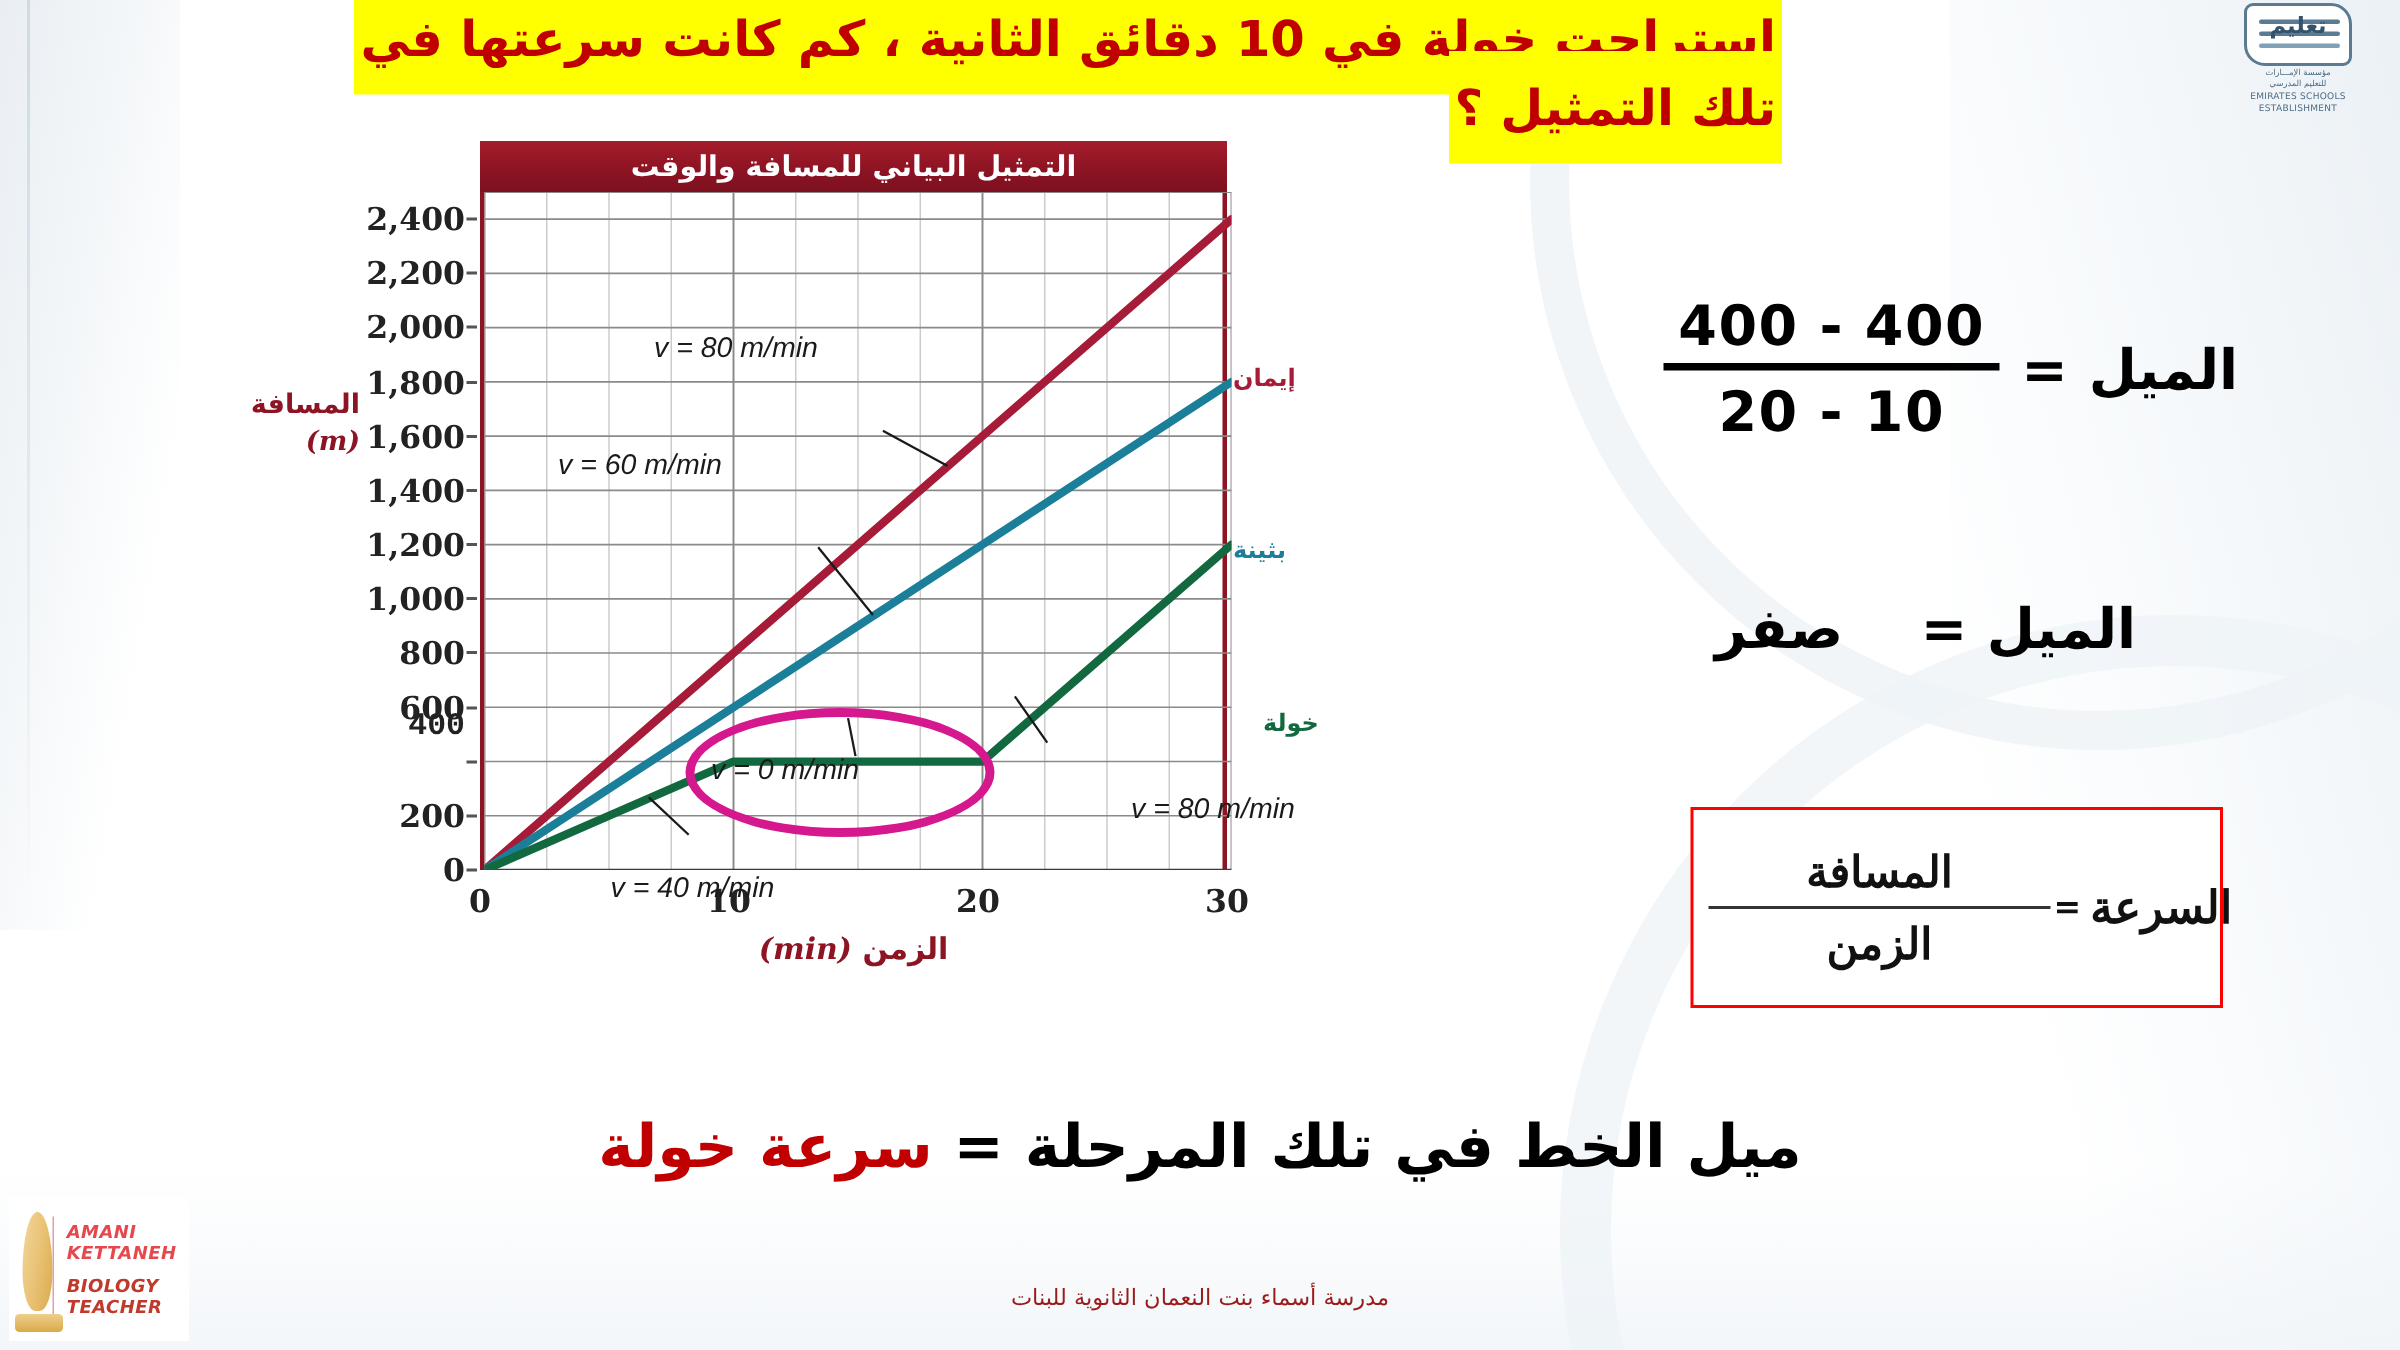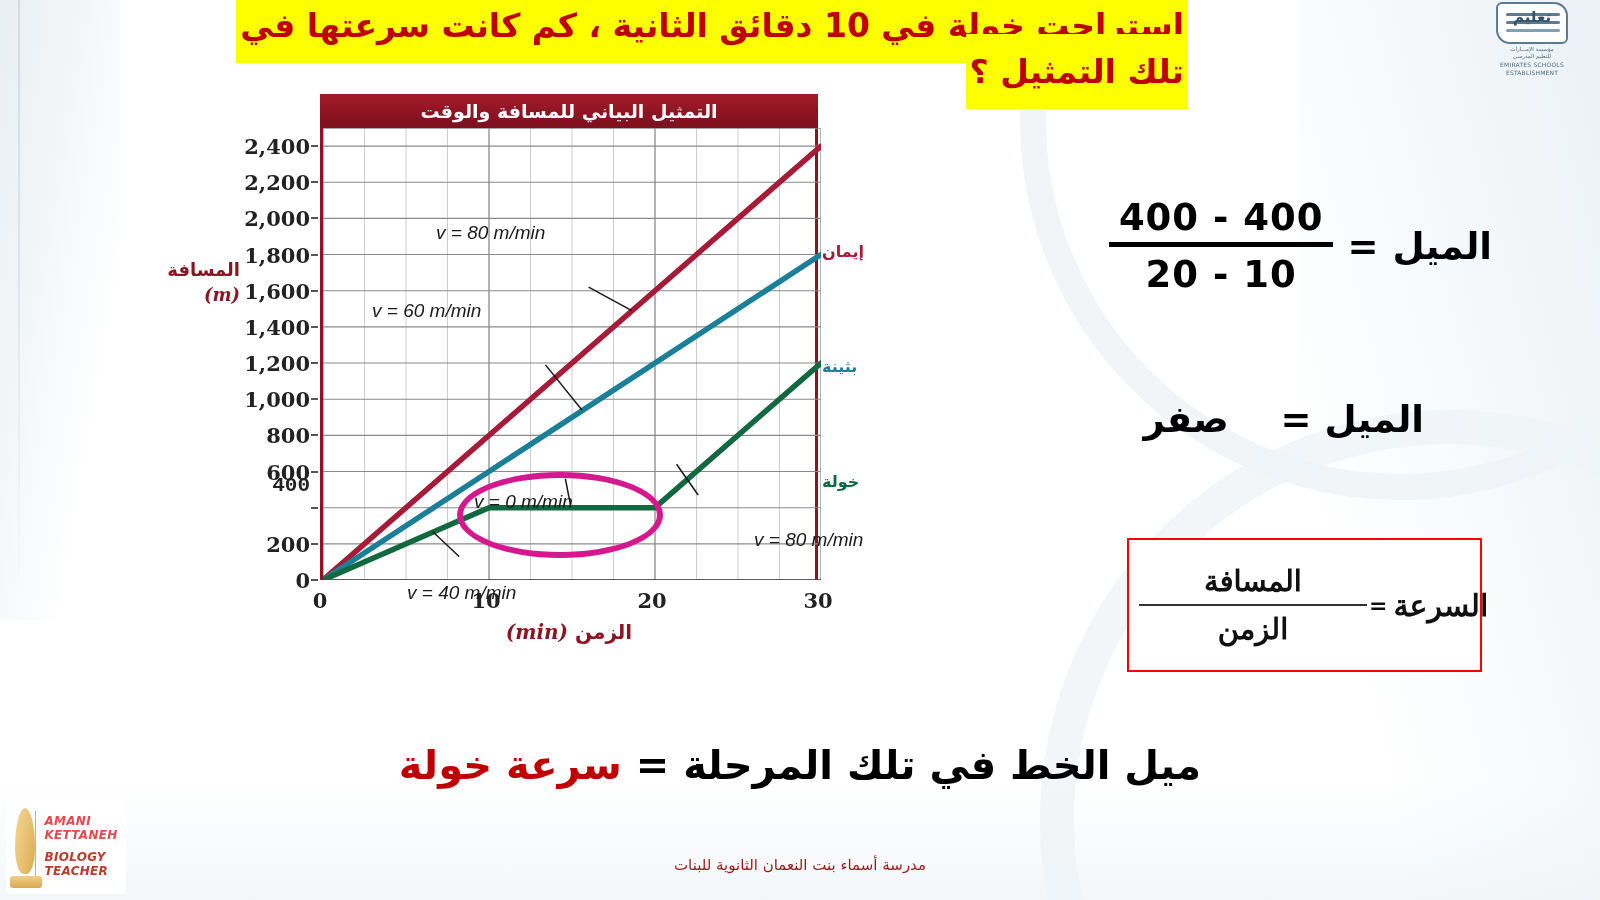--- a/index.html
+++ b/index.html
@@ -371,25 +371,25 @@
       <div class="t" style="left: 498px; top: 4px;">30</div>
     </div>
 
   <div class="x-axis-title">
     <span>الزمن</span>
     <span class="unit">(min)</span>
   </div>
 
   <div class="series-label" id="lbl-eman" style="left:618px; top:150px; color:#a61c38;">إيمان</div>
   <div class="series-label" id="lbl-buthaina" style="left:618px; top:265px; color:#1b7f99;">بثينة</div>
-  <div class="series-label" id="lbl-khawla" style="left:618px; top:380px; color:#13693f;">خولة</div>
+  <div class="series-label" id="lbl-khawla" style="left:618px; top:380px; color:#13693f;padding-left:20px;">خولة</div>
 
   <div class="annot" style="left:232px; top:130px;">v = 80 m/min</div>
   <div class="annot" style="left:168px; top:208px;">v = 60 m/min</div>
-  <div class="annot" style="left:270px; top:399px;">v = 0 m/min</div>
+  <div class="annot" style="left:270px; top:411px;">v = 0 m/min</div>
   <div class="annot" style="left:550px; top:437px;">v = 80 m/min</div>
   <div class="annot" style="left:203px; top:490px;">v = 40 m/min</div>
 
   <div class="magenta-ellipse" style="left:253px; top:380px; width:206px; height:86px;"></div>
 </div>
 
 <div class="calc-slope">
   <span class="lbl">الميل</span>
   <span class="eq">=</span>
   <span class="frac">

